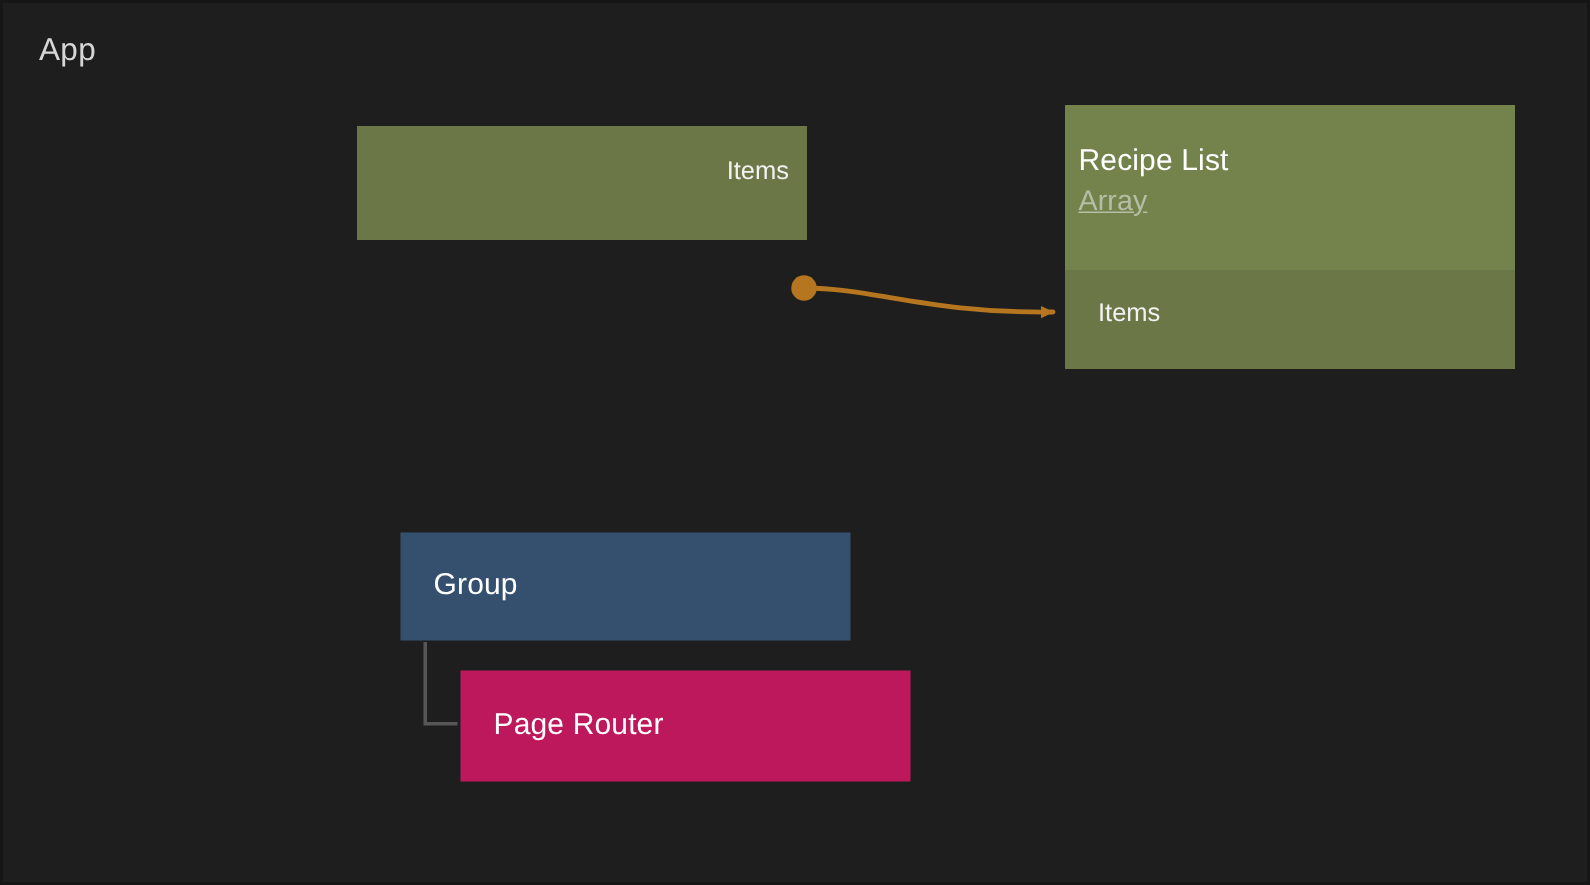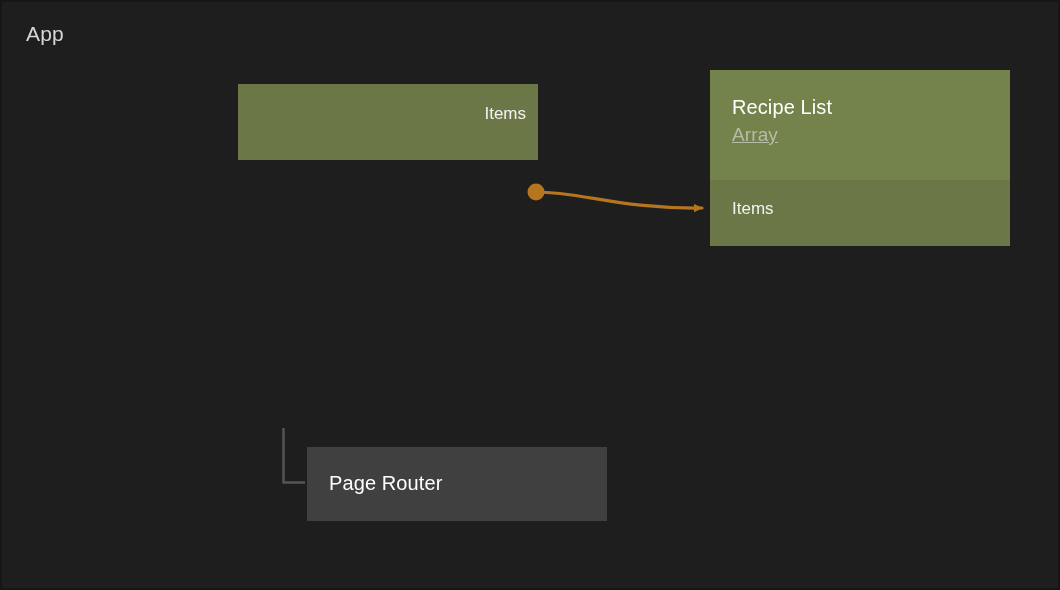--- a/index.html
+++ b/index.html
@@ -48,21 +48,21 @@
     background: #6b7747;
     box-sizing: border-box;
   }
 
   
   .node-blue {
     background: #35506e;
     box-sizing: border-box;
   }
   .node-blue.node-blue-alt {
-    background: #404040;
+    background: #be185d;
   }
 
   .node-title {
     color: #ffffff;
     font-size: 20px;
     white-space: nowrap;
     letter-spacing: 0.1px;
   }
   .node-subtitle {
     color: #b6bda6;
@@ -101,21 +101,21 @@
 
   
   #node-recipe-list {
     left: 708px;
     top: 68px;
     width: 300px;
     height: 176px;
   }
   #node-recipe-list .node-header {
     height: 110px;
-    padding: 26px 0 0 22px;
+    padding: 26px 0 0 9px;
   }
   #node-recipe-list .node-header .node-subtitle {
     display: block;
     margin-top: 5px;
   }
   #node-recipe-list .node-body {
     height: 66px;
     position: relative;
   }
   #node-recipe-list .port-row-in {
@@ -187,18 +187,21 @@
       <span class="node-title">Recipe List</span>
       <span class="node-subtitle">Array</span>
     </div>
     <div class="node-body">
       <div class="port-row-in">
         <span class="port-label">Items</span>
       </div>
     </div>
   </div>
 
+  <div class="node node-blue" id="node-group">
+    <span class="node-title">Group</span>
+  </div>
 
   <div class="node node-blue node-blue-alt" id="node-page-router">
     <span class="node-title">Page Router</span>
   </div>
 
 </div>
 
 </body></html>

